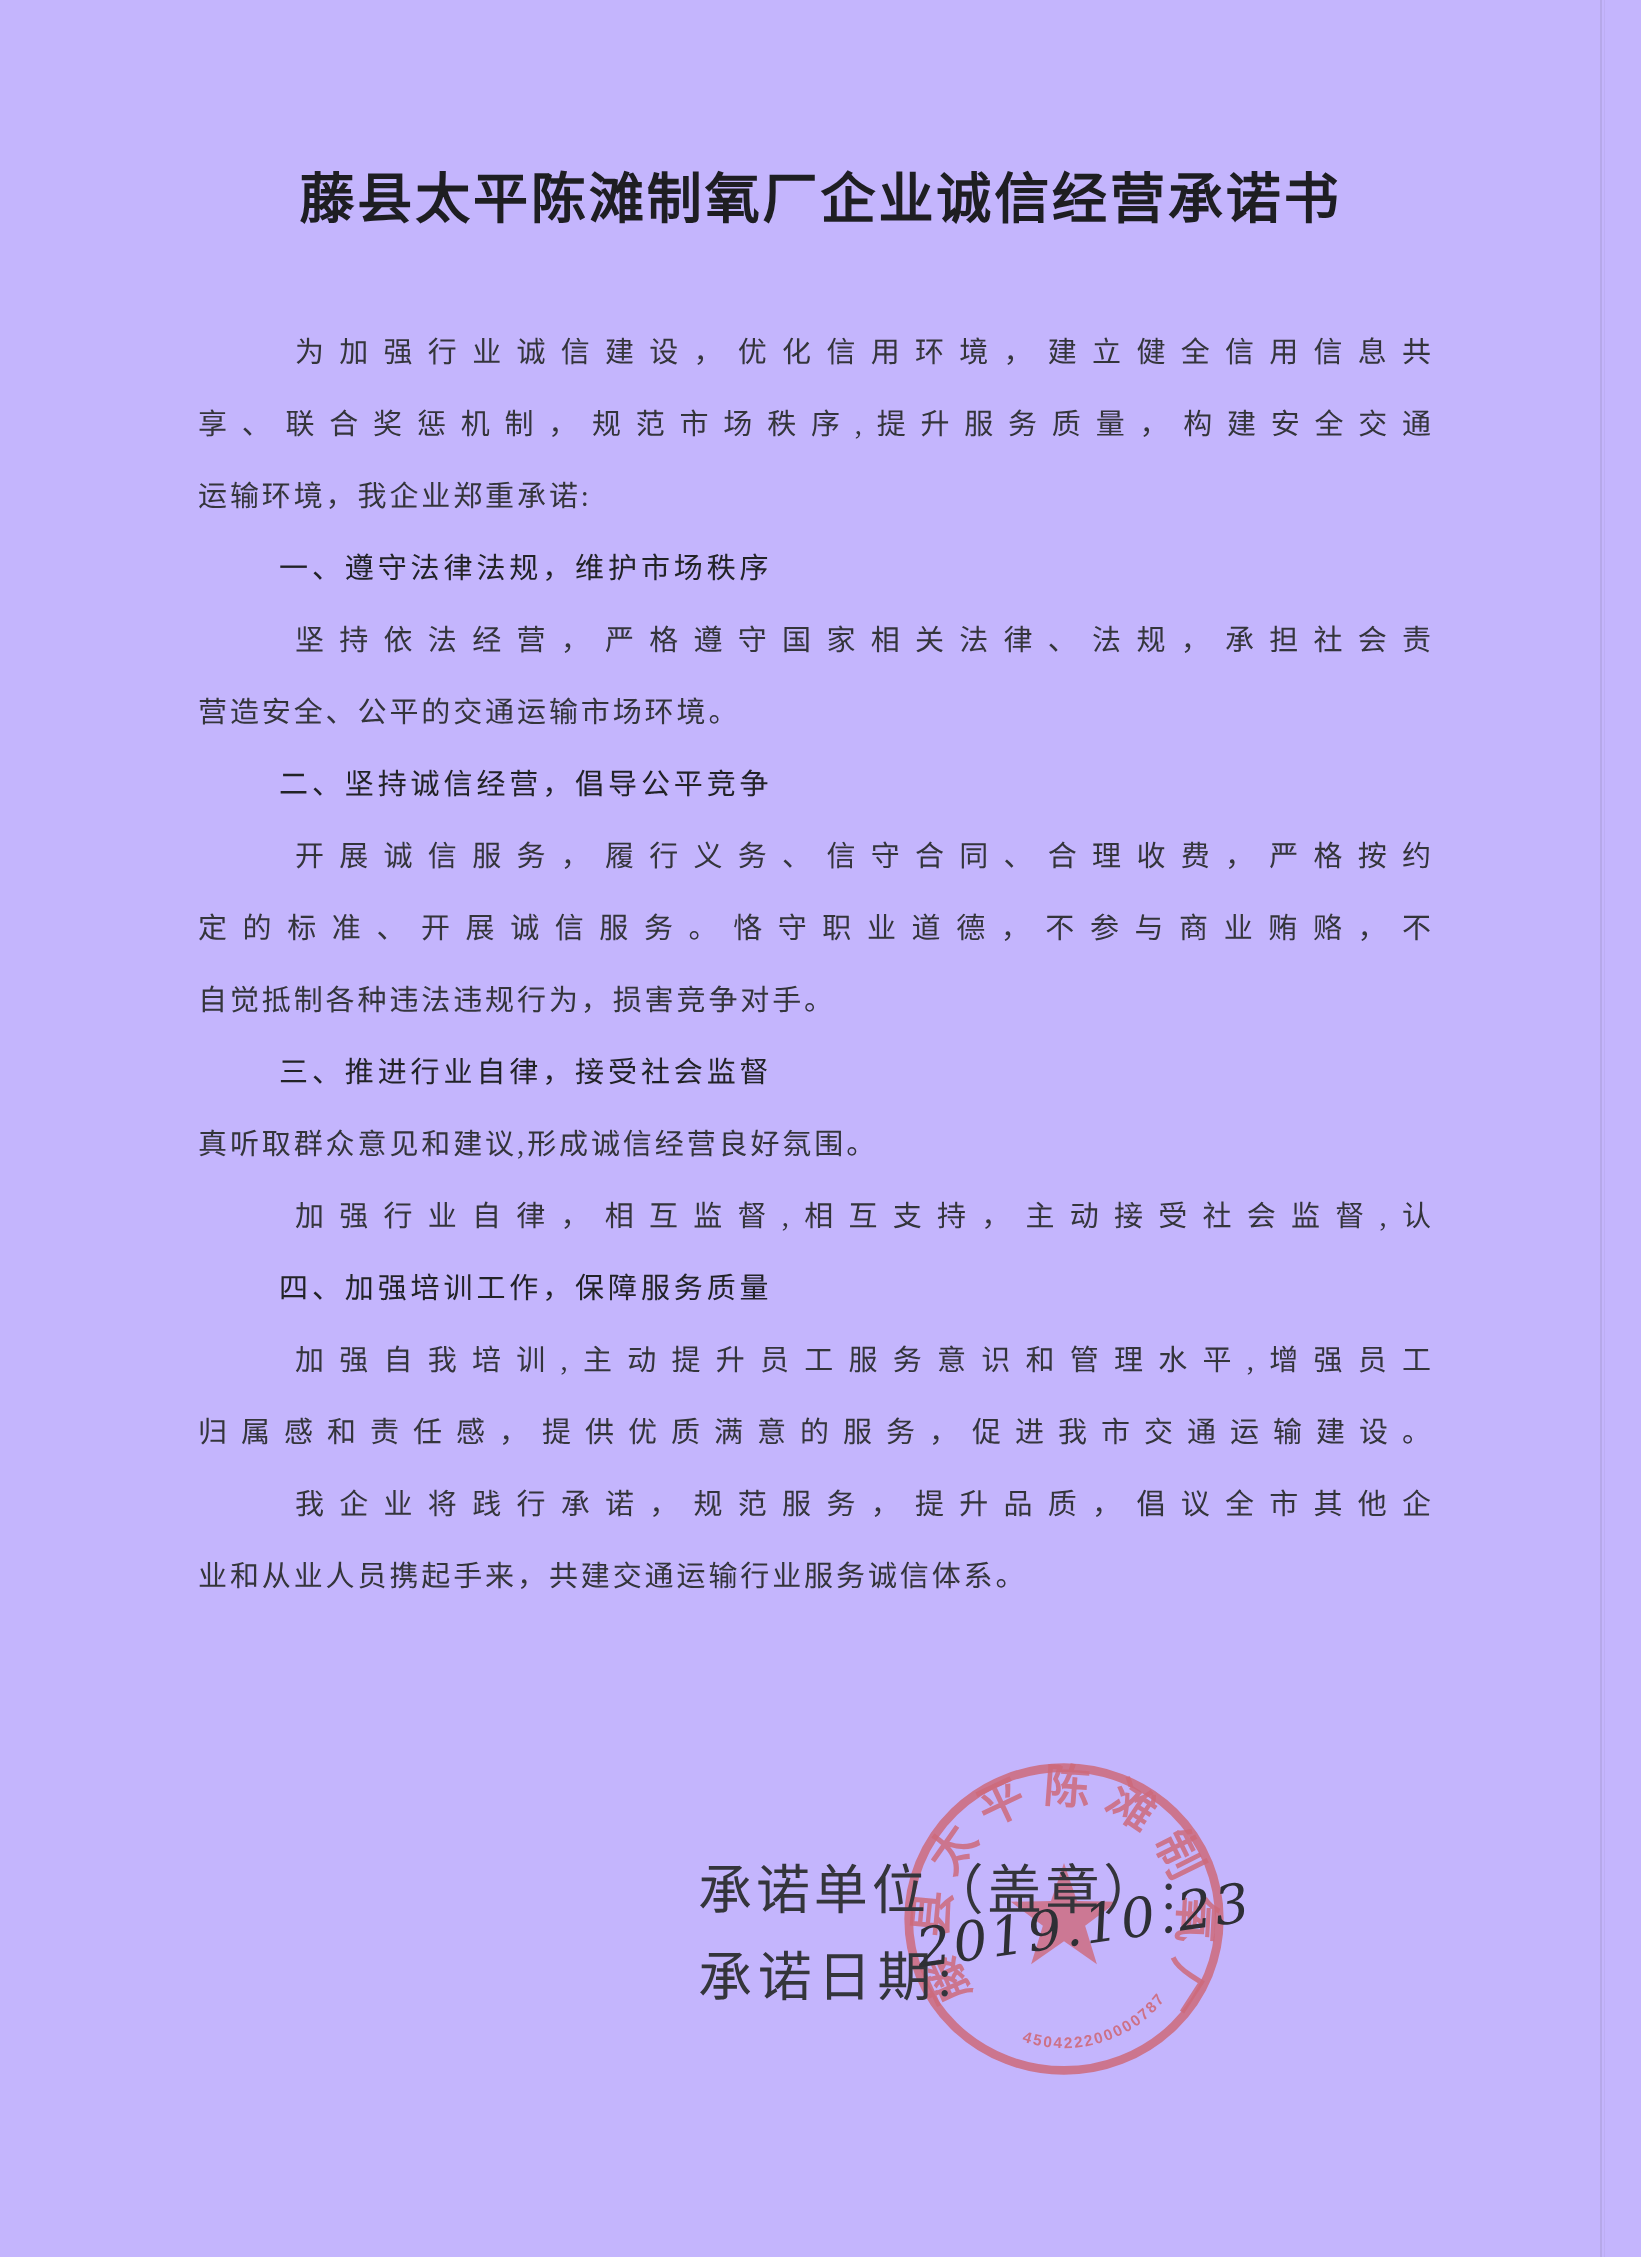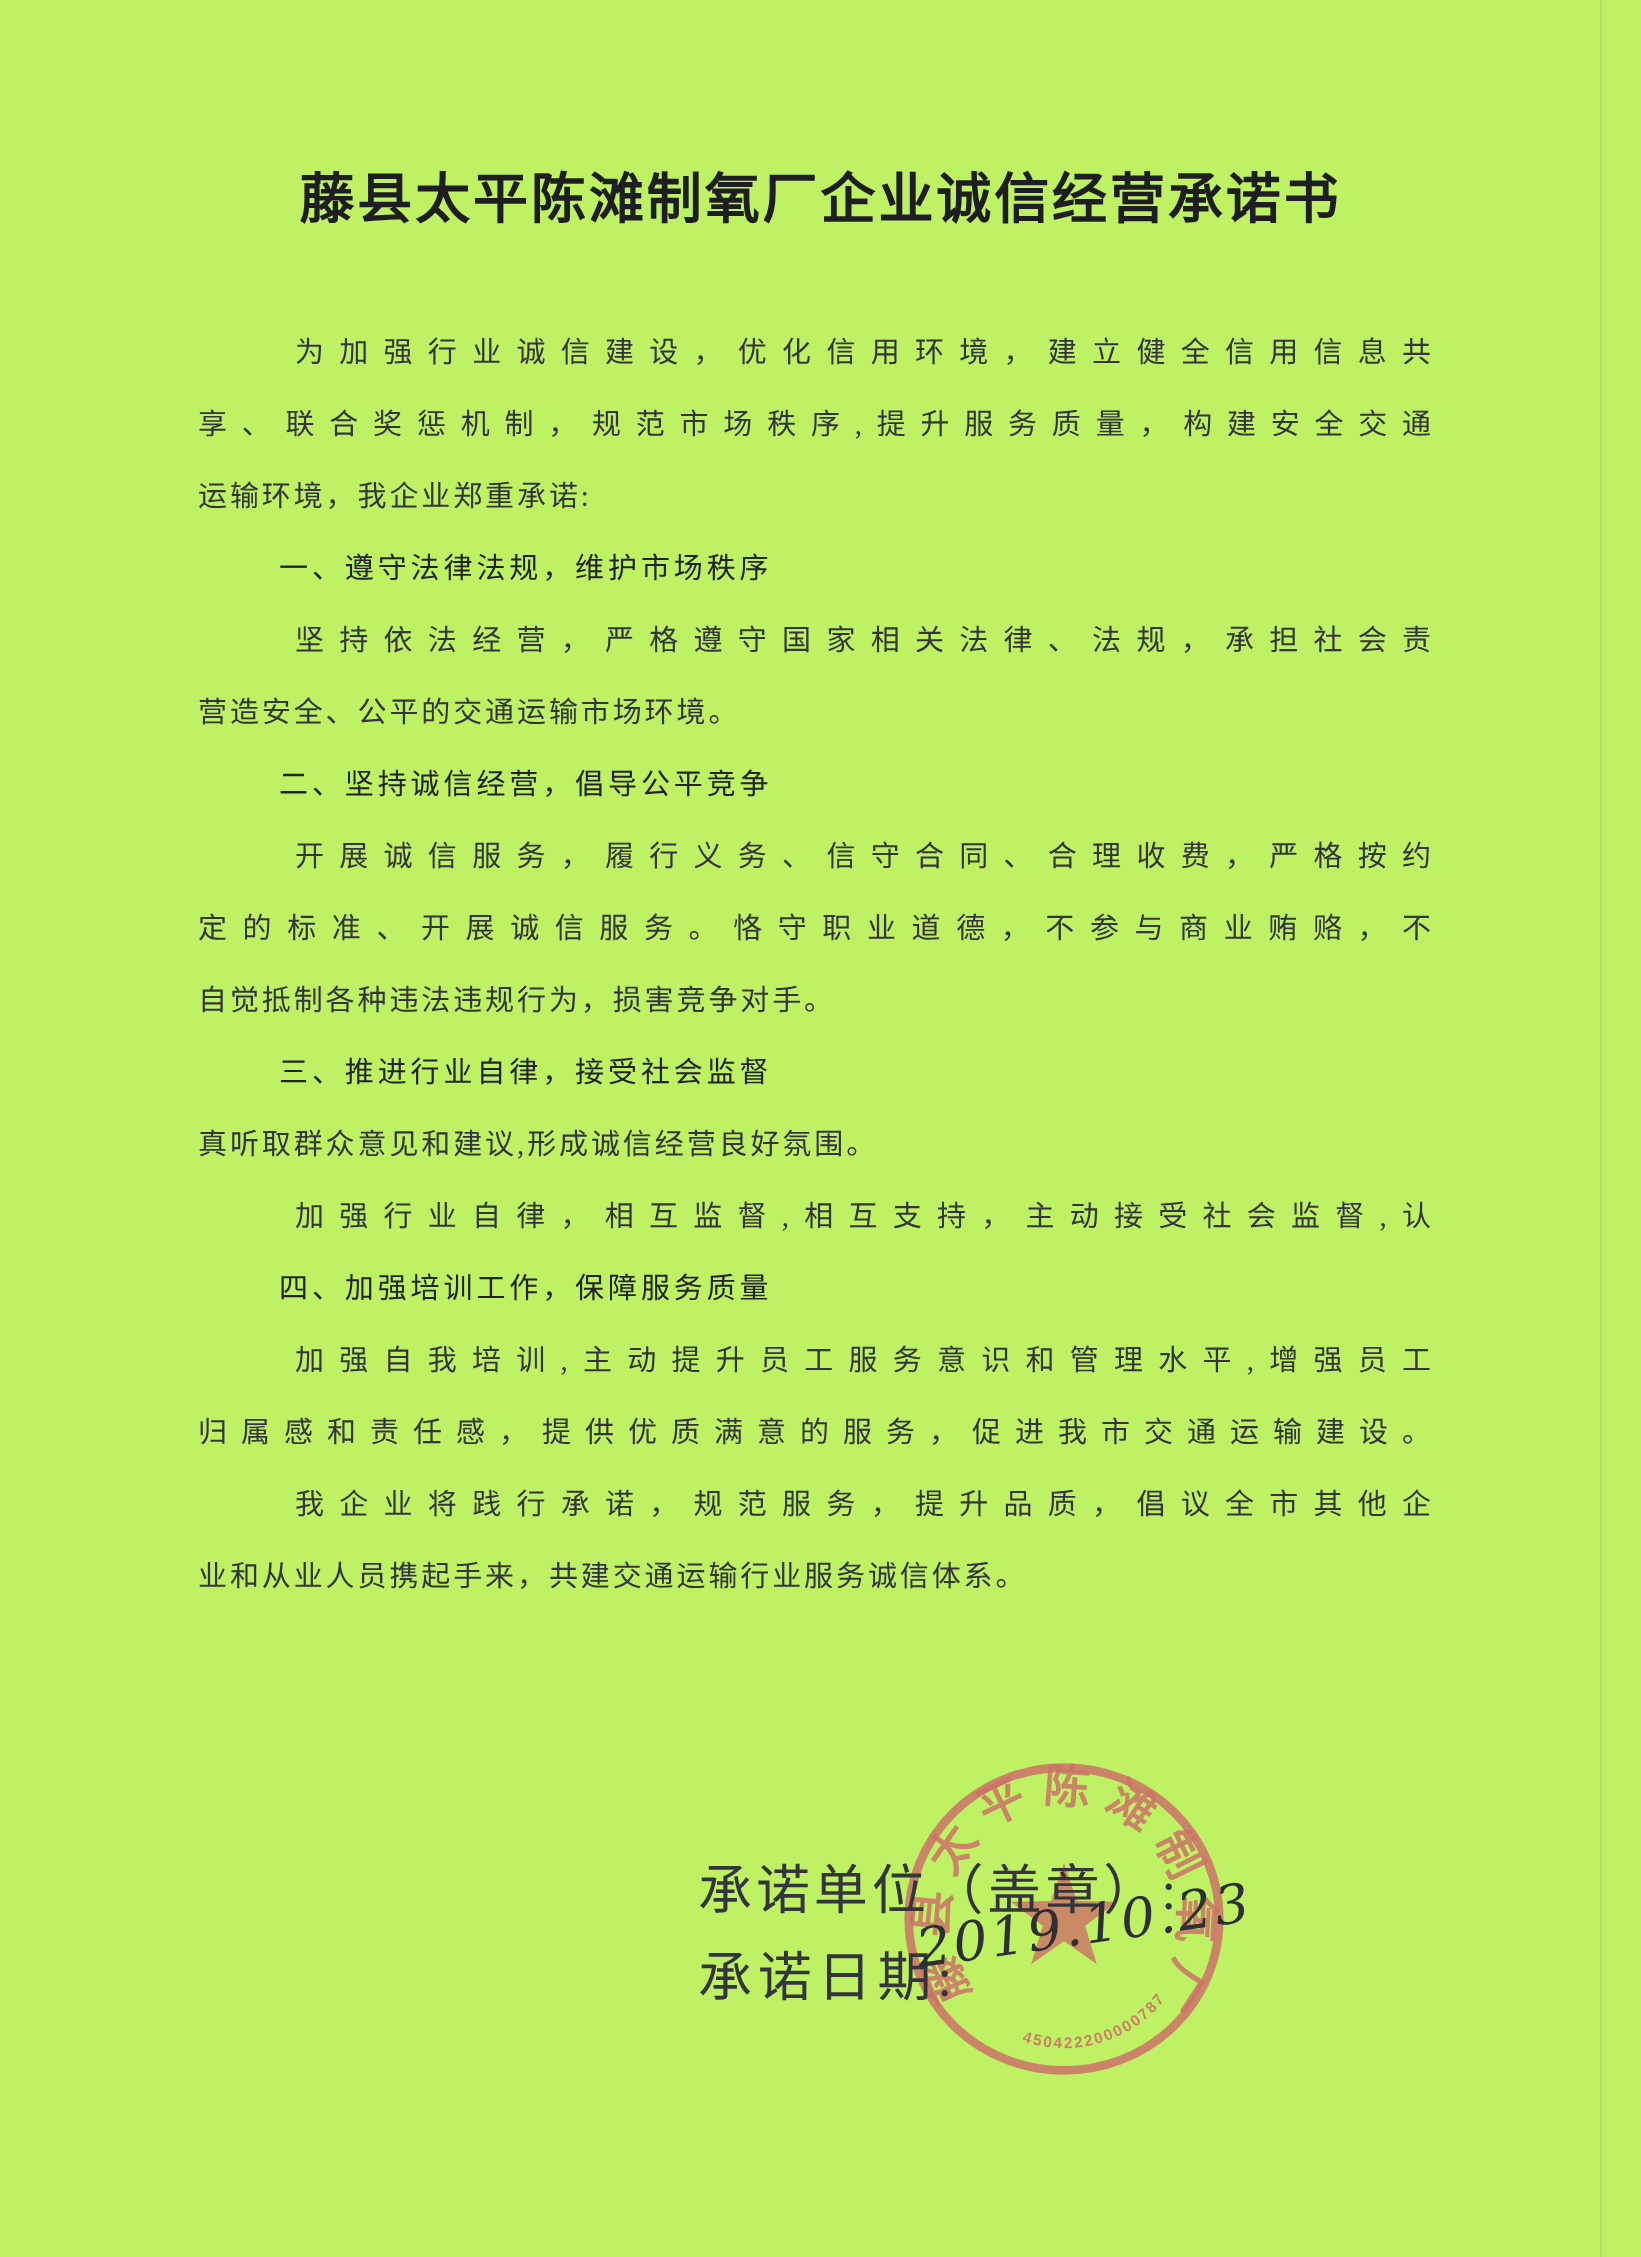--- a/index.html
+++ b/index.html
@@ -1,19 +1,19 @@
 <!DOCTYPE html>
 <html lang="zh-CN"><head>
 <meta charset="utf-8">
 <style>
   html,body{margin:0;padding:0;background:#e9e9e9;}
   .page{
     position:relative;
     width:1641px;height:2257px;
-    background:#bef264;
+    background:#c4b5fd;
     overflow:hidden;
     font-family:"Liberation Serif","DejaVu Serif",serif;
     color:#34353b;
   }
   .title{
     position:absolute;left:0;top:154px;width:1641px;
     text-align:center;
     font-family:"Liberation Sans","DejaVu Sans",sans-serif;
     font-weight:700;
     font-size:55px;

